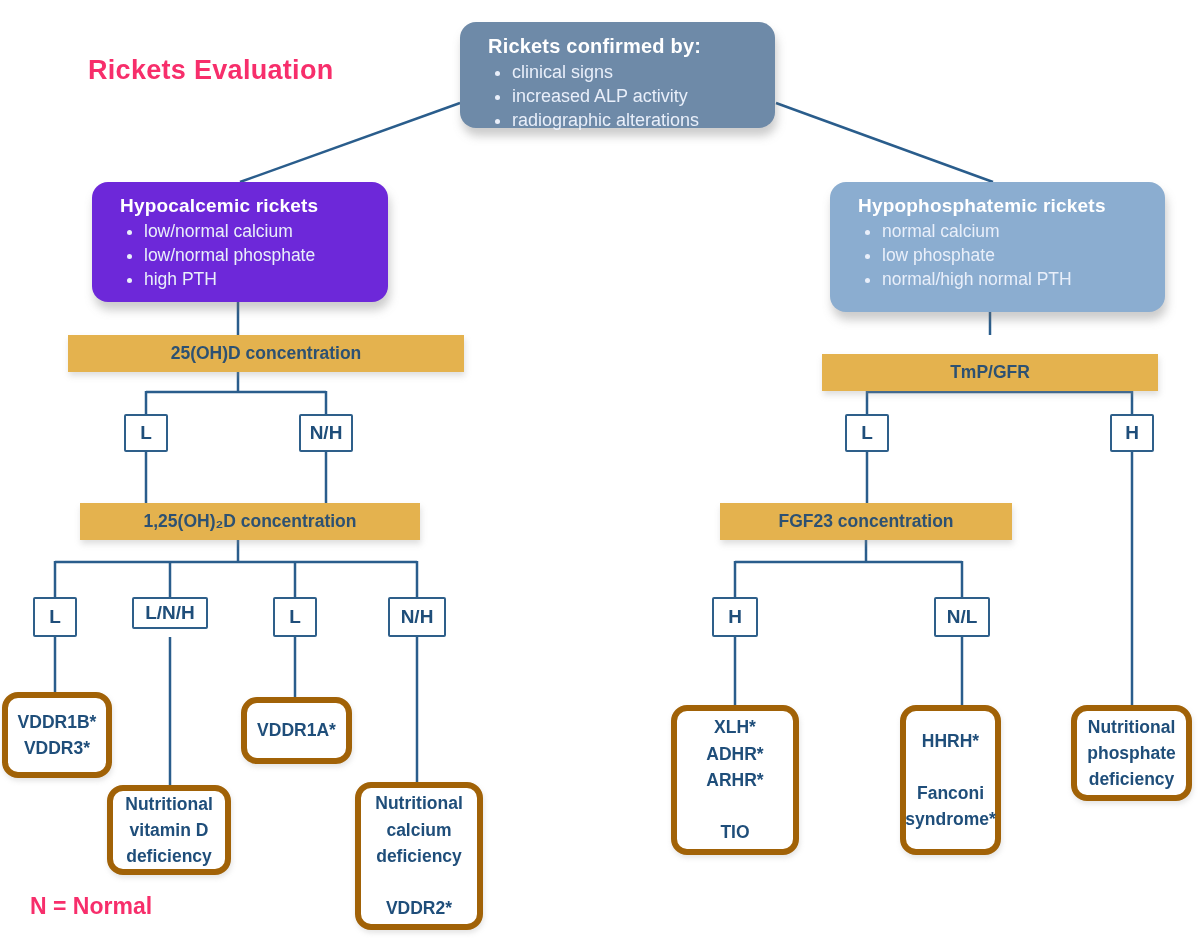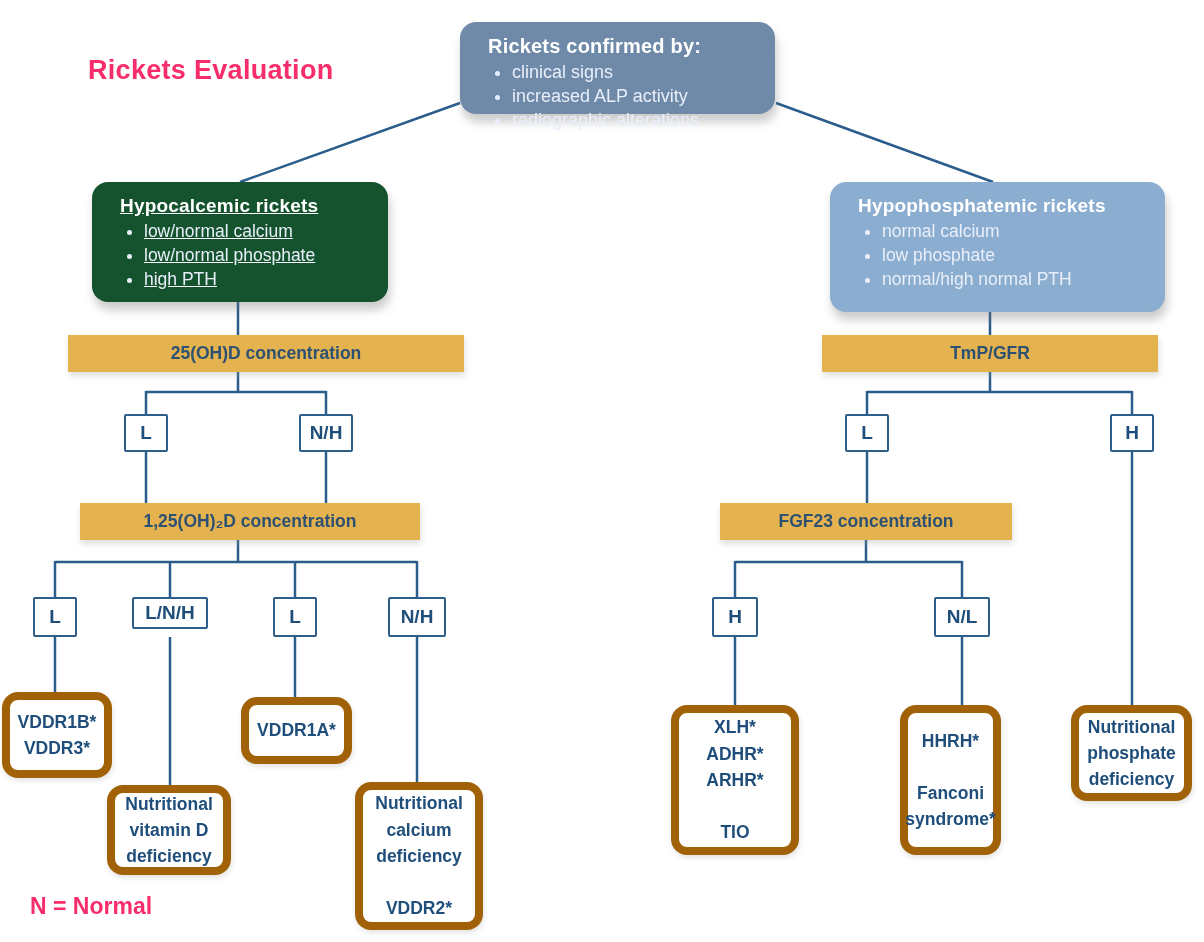--- a/index.html
+++ b/index.html
@@ -12,39 +12,39 @@
 
   .bluebox {
     position:absolute; border-radius:16px; color:#ffffff;
     padding:13px 14px 10px 28px; box-sizing:border-box;
     box-shadow:2px 8px 10px rgba(110,110,110,0.35);
   }
   .bluebox h2 { margin:0 0 4px 0; font-size:20px; font-weight:bold; letter-spacing:0.2px; }
   .bluebox ul { margin:0; padding-left:24px; list-style:disc; }
   .bluebox li { margin:3px 0; font-size:18px; color:#e9effa; }
   .box-root  { background:#6e8aa8; }
-  .box-left  { background:#14532d;text-decoration:underline; }
+  .box-left  { background:#6d28d9; }
   .box-right { background:#8badd0; }
 
   .bar {
     position:absolute; height:37px; background:#e4b24e; color:#2d5172;
     font-weight:bold; font-size:17.5px; display:flex; align-items:center;
     justify-content:center; box-sizing:border-box;
     box-shadow:1px 4px 6px rgba(150,150,150,0.3);
   }
 
   .tag {
     position:absolute; background:#ffffff; border:2px solid #2e5f8a;
     color:#1f4e7a; font-weight:bold; font-size:19px; display:flex;
     align-items:center; justify-content:center; box-sizing:border-box;
     border-radius:2px;
   }
 
   .outcome {
-    position:absolute; background:#ffffff; border:8px solid #a16207;
+    position:absolute; background:#ffffff; border:6px solid #a16207;
     border-radius:16px; color:#1f4e7a; font-weight:bold; font-size:17.5px;
     display:flex; flex-direction:column; align-items:center; justify-content:center;
     text-align:right; line-height:1.5; box-sizing:border-box;
     box-shadow:1px 3px 5px rgba(150,150,150,0.25);
   }
   .outcome .line { min-height:1.5em; }
 
   .pink { position:absolute; color:#f72e6b; font-weight:bold; }
   .page-title { left:88px; top:55px; font-size:27px; letter-spacing:0.3px;text-align:right; }
   .footnote  { left:30px; top:893px; font-size:23px; }
@@ -87,21 +87,21 @@
     <line x1="866" y1="540" x2="866" y2="562"></line>
     <line x1="735" y1="562" x2="962" y2="562"></line>
     <line x1="735" y1="561" x2="735" y2="597"></line>
     <line x1="962" y1="561" x2="962" y2="597"></line>
     <line x1="735" y1="637" x2="735" y2="705"></line>
     <line x1="962" y1="637" x2="962" y2="705"></line>
   </svg>
 
   <div class="pink page-title">Rickets Evaluation</div>
 
-  <div class="bluebox box-root" style="left:460px;top:22px;width:315px;height:92px;">
+  <div class="bluebox box-root" style="left:460px;top:22px;width:315px;height:106px;">
     <h2>Rickets confirmed by:</h2>
     <ul>
       <li>clinical signs</li>
       <li>increased ALP activity</li>
       <li>radiographic alterations</li>
     </ul>
   </div>
 
   <div class="bluebox box-left" style="left:92px;top:182px;width:296px;height:120px;">
     <h2 style="font-size:19px;">Hypocalcemic rickets</h2>
@@ -116,21 +116,21 @@
     <h2 style="font-size:19px;">Hypophosphatemic rickets</h2>
     <ul>
       <li style="font-size:17.5px;">normal calcium</li>
       <li style="font-size:17.5px;">low phosphate</li>
       <li style="font-size:17.5px;">normal/high normal PTH</li>
     </ul>
   </div>
 
   <div class="bar" style="left:68px;top:335px;width:396px;text-align:center;">25(OH)D concentration</div>
   <div class="bar" style="left:80px;top:503px;width:340px;">1,25(OH)₂D concentration</div>
-  <div class="bar" style="left:822px;top:335px;width:336px;text-align:right;">TmP/GFR</div>
+  <div class="bar" style="left:822px;top:354px;width:336px;text-align:right;">TmP/GFR</div>
   <div class="bar" style="left:720px;top:503px;width:292px;">FGF23 concentration</div>
 
   <div class="tag" style="left:124px;top:414px;width:44px;height:38px;">L</div>
   <div class="tag" style="left:299px;top:414px;width:54px;height:38px;">N/H</div>
 
   <div class="tag" style="left:33px;top:597px;width:44px;height:40px;">L</div>
   <div class="tag" style="left:132px;top:597px;width:76px;height:32px;">L/N/H</div>
   <div class="tag" style="left:273px;top:597px;width:44px;height:40px;">L</div>
   <div class="tag" style="left:388px;top:597px;width:58px;height:40px;">N/H</div>
 

